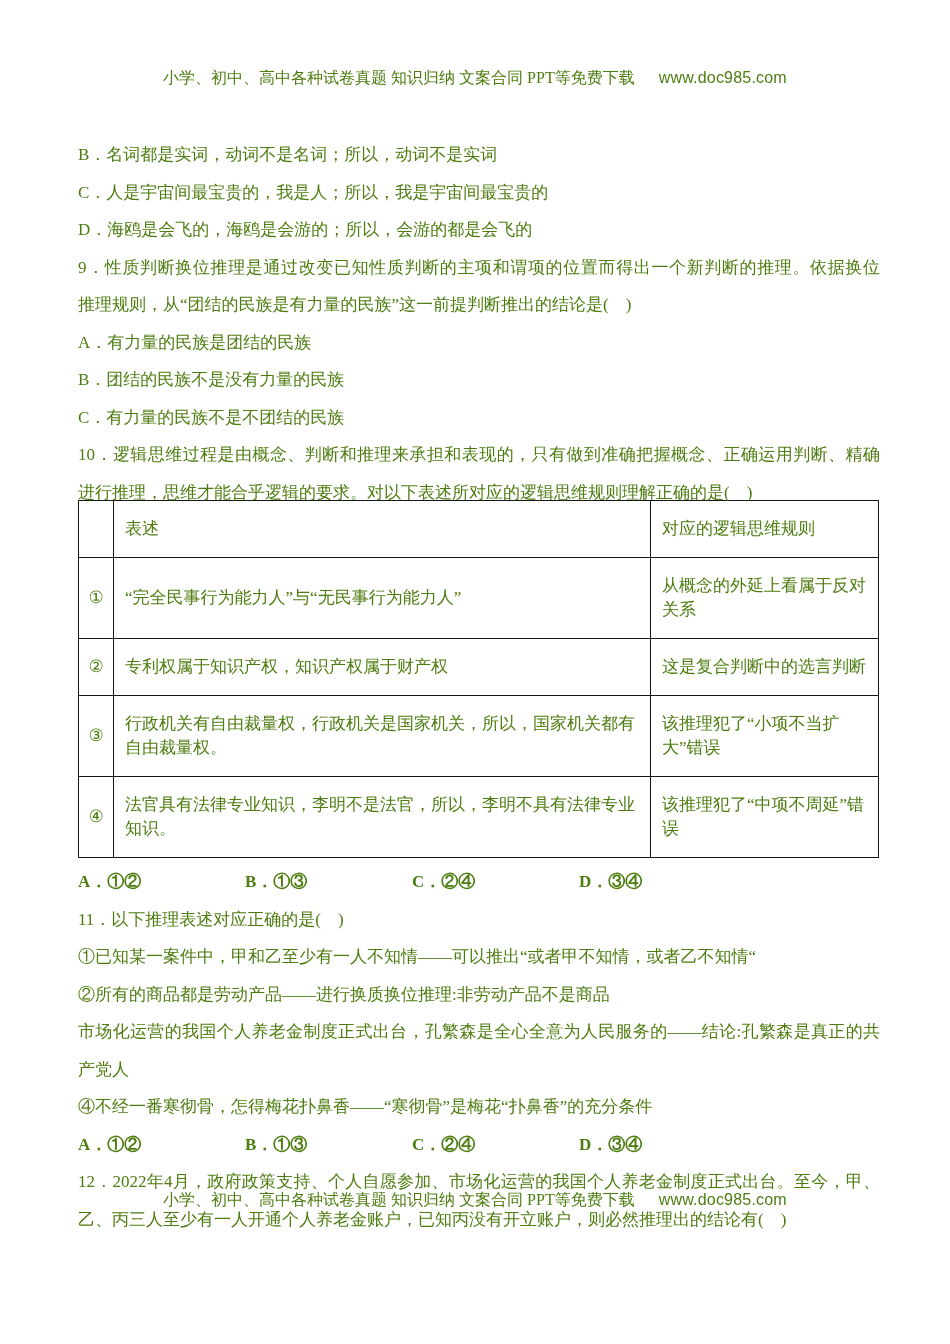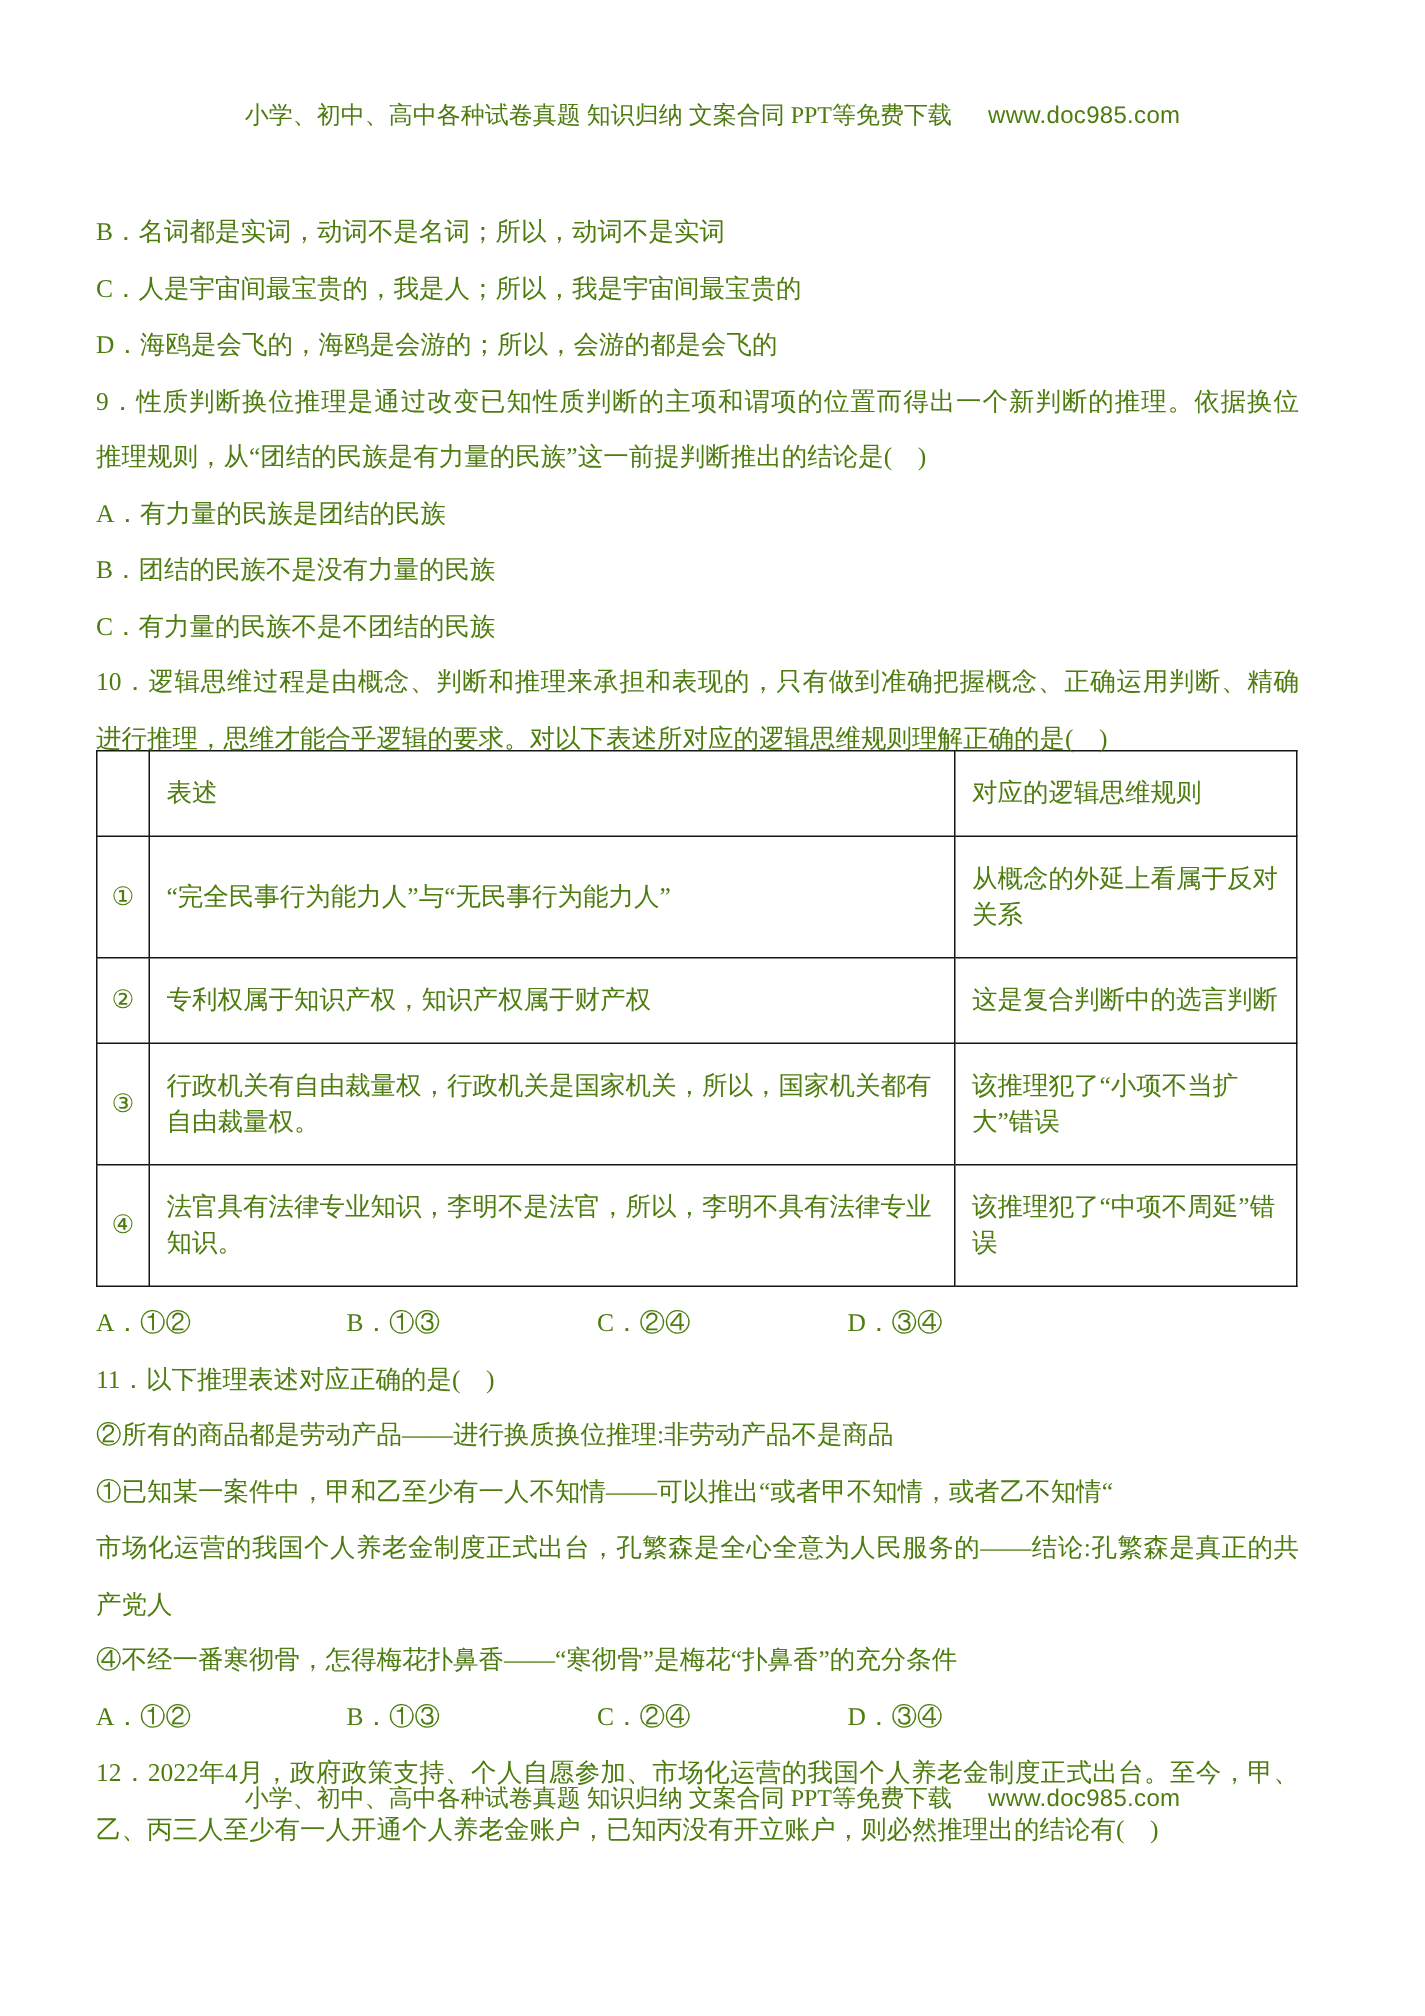--- a/index.html
+++ b/index.html
@@ -24,21 +24,21 @@
   .doc-header { top: 68px; }
   .doc-footer { top: 1190px; }
   .url {
     font-family: "Liberation Sans", "DejaVu Sans", sans-serif;
     font-size: 16px;
     margin-left: 24px;
     letter-spacing: 0.2px;
   }
   .content {
     position: absolute;
-    left: 64px;
+    left: 78px;
     top: 136px;
     width: 802px;
     font-size: 17px;
     line-height: 37.5px;
     text-align: justify;
   }
   .content p { margin: 0; padding: 0; }
   .fill { text-align-last: justify; }
   table.rules {
     border-collapse: collapse;
@@ -57,21 +57,21 @@
     box-sizing: border-box;
   }
   table.rules .col-no { width: 35px; padding: 4px 2px; text-align: center; }
   table.rules .col-stmt { width: 537px; }
   table.rules .col-rule { width: 228px; }
   table.rules tr.hrow { height: 47px; }
   table.rules tr.r1 { height: 60px; }
   table.rules tr.r2 { height: 42px; }
   table.rules tr.r3 { height: 55px; }
   table.rules tr.r4 { height: 57px; }
-  .opts { display: flex; text-align: right; text-align-last: left; }
+  .opts { display: flex; text-align: right; text-align-last: left; font-weight: bold; }
   .opts span { width: 167px; flex: 0 0 167px; }
   .opts span:last-child { width: auto; flex: 1 1 auto; }
 </style>
 </head>
 <body>
 
 <div class="page">
 
   <div class="doc-header">
     <span>小学、初中、高中各种试卷真题 知识归纳 文案合同 PPT等免费下载</span><span class="url">www.doc985.com</span>
@@ -123,22 +123,22 @@
       </table>
 
     <p class="opts">
       <span>A．①②</span>
       <span>B．①③</span>
       <span>C．②④</span>
       <span>D．③④</span>
     </p>
 
     <p>11．以下推理表述对应正确的是(　)</p>
+    <p>①已知某一案件中，甲和乙至少有一人不知情——可以推出“或者甲不知情，或者乙不知情“</p>
     <p>②所有的商品都是劳动产品——进行换质换位推理:非劳动产品不是商品</p>
-    <p>①已知某一案件中，甲和乙至少有一人不知情——可以推出“或者甲不知情，或者乙不知情“</p>
     <p class="fill">市场化运营的我国个人养老金制度正式出台，孔繁森是全心全意为人民服务的——结论:孔繁森是真正的共</p>
     <p>产党人</p>
     <p>④不经一番寒彻骨，怎得梅花扑鼻香——“寒彻骨”是梅花“扑鼻香”的充分条件</p>
 
     <p class="opts">
       <span>A．①②</span>
       <span>B．①③</span>
       <span>C．②④</span>
       <span>D．③④</span>
     </p>

